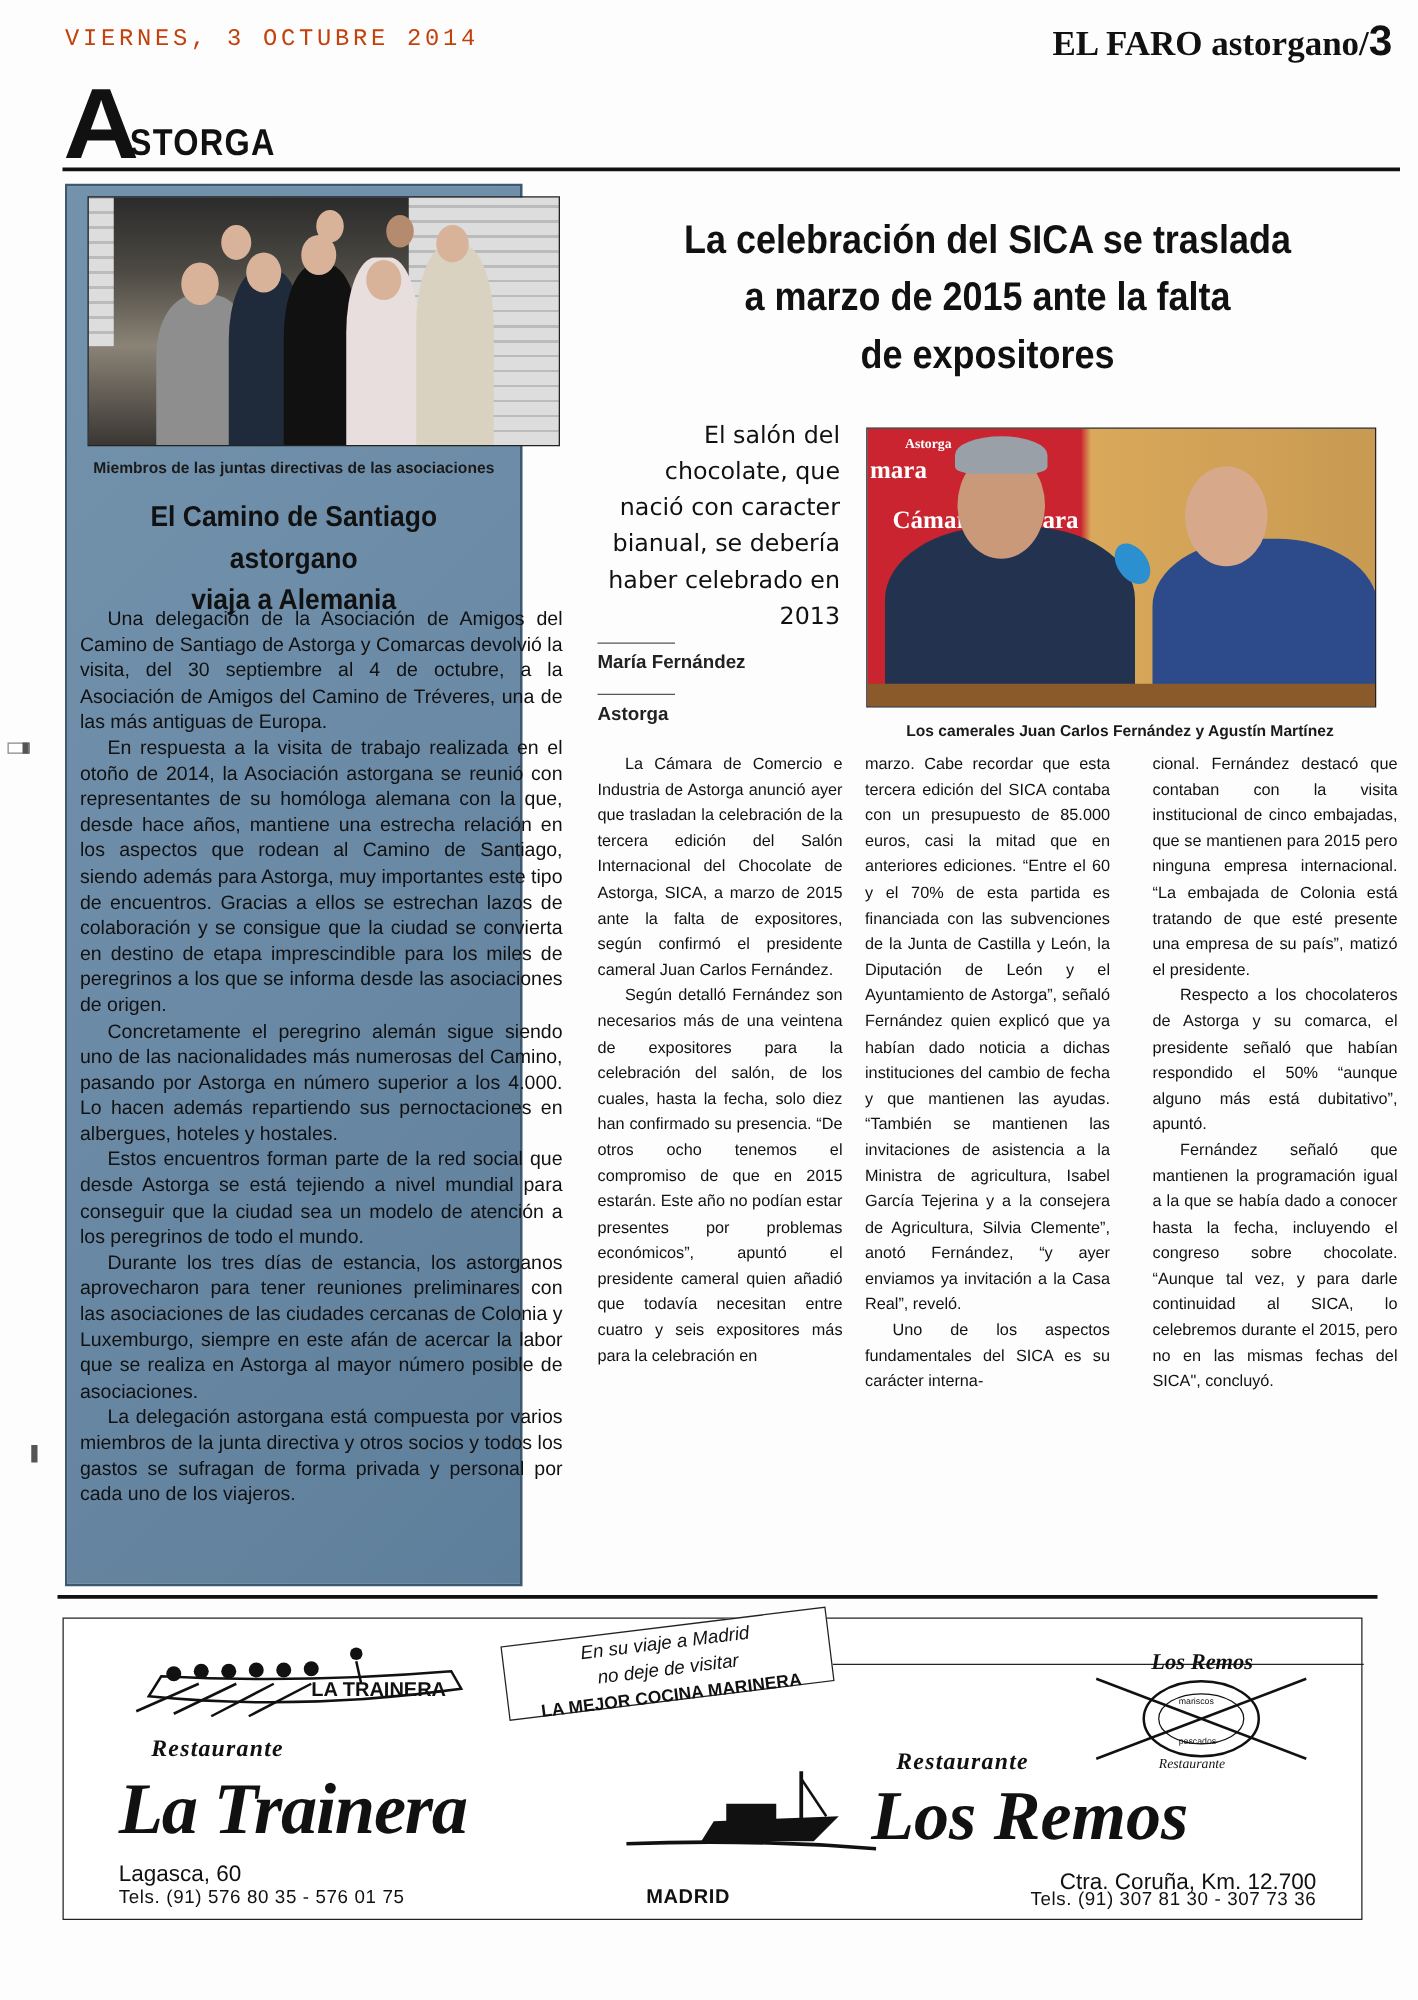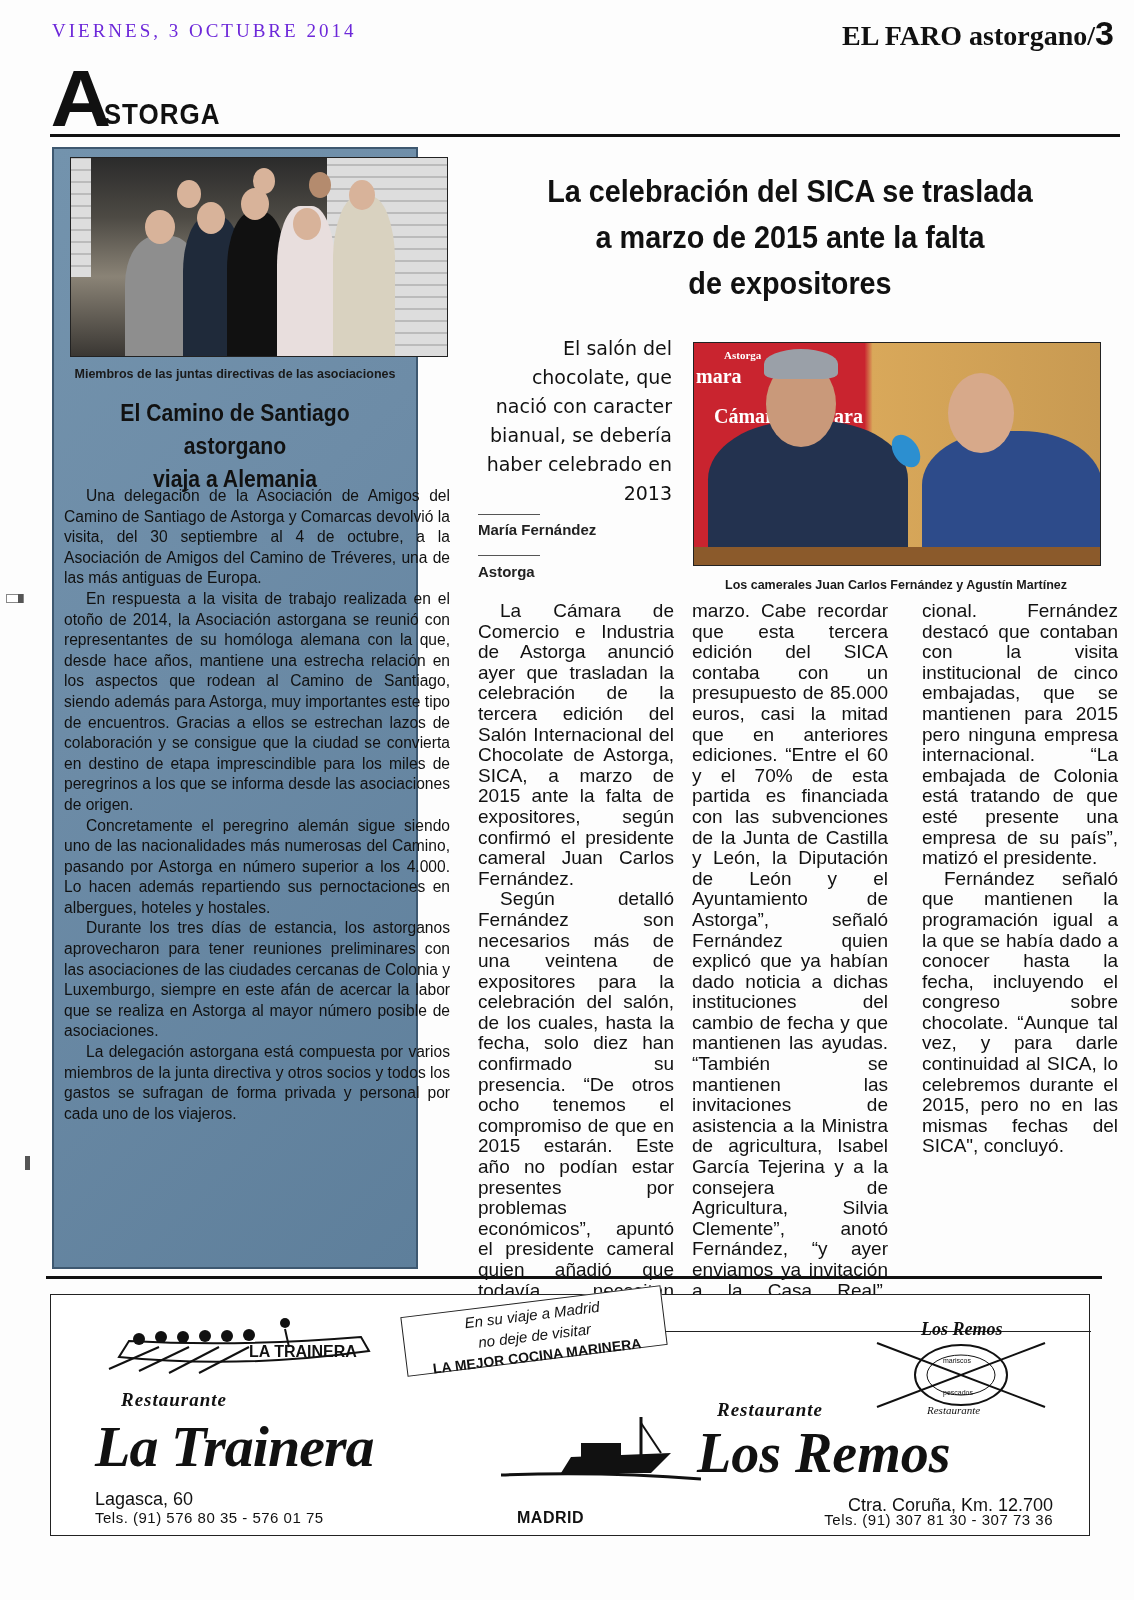--- a/index.html
+++ b/index.html
@@ -1,19 +1,19 @@
 <!DOCTYPE html>
 <html><head>
 <meta charset="utf-8">
 <style>
   html,body{margin:0;padding:0;background:#fdfdfd;}
   body{width:1134px;height:1600px;position:relative;overflow:hidden;font-family:"Liberation Sans",sans-serif;color:#111;}
   .abs{position:absolute;}
   
-  .date{left:52px;top:20px;font-family:Liberation Serif, serif;font-size:19px;letter-spacing:3px;color:#6d28d9;}
+  .date{left:52px;top:20px;font-family:Liberation Mono, monospace;font-size:19px;letter-spacing:3px;color:#c2410c;}
   .paper{right:20px;top:14px;font-family:"Liberation Serif",serif;font-weight:bold;font-size:28px;color:#111;}
   .paper .pg{font-family:"Liberation Sans",sans-serif;font-weight:900;font-size:34px;}
   .section{left:52px;top:60px;height:72px;display:flex;align-items:flex-end;}
   .section .big{font-family:"Liberation Sans",sans-serif;font-weight:900;font-size:80px;line-height:66px;transform:scaleX(1.05);letter-spacing:-2px;}
   .section .rest{font-family:"Liberation Sans",sans-serif;font-weight:900;font-size:26px;letter-spacing:1px;margin-left:-4px;margin-bottom:2px;transform:scaleY(1.15);}
   .rule-top{left:50px;top:134px;width:1070px;height:3px;background:#111;}
   
   .leftbox{left:52px;top:147px;width:366px;height:1122px;background:linear-gradient(135deg,#7393ad 0%,#6d8ca7 40%,#5e7f9b 100%);border:2px solid #3e5870;box-sizing:border-box;}
   .photo1{position:absolute;left:16px;top:8px;width:376px;height:198px;border:1px solid #222;background:linear-gradient(180deg,#2b2b2b 0%,#4d4a44 30%,#8a8376 60%,#3a3733 100%);overflow:hidden;}
   .photo1 .wall{position:absolute;right:0;top:0;width:120px;height:100%;background:repeating-linear-gradient(0deg,#ddd 0 10px,#bbb 10px 12px);}
@@ -31,21 +31,21 @@
   .byline{left:478px;top:521px;font-weight:bold;font-size:15px;color:#222;}
   .byline-rule2{left:478px;top:555px;width:62px;height:1px;background:#555;}
   .dateline{left:478px;top:563px;font-weight:bold;font-size:15px;color:#222;}
   .photo2{left:693px;top:342px;width:406px;height:222px;border:1px solid #222;overflow:hidden;background:linear-gradient(90deg,#c9242f 0%,#c9242f 42%,#d9a85a 44%,#c89a52 100%);}
   .photo2 .cam{position:absolute;font-family:"Liberation Serif",serif;font-weight:bold;color:#fff;font-size:20px;}
   .photo2 .desk{position:absolute;left:0;bottom:0;width:100%;height:18px;background:#8b5a2b;}
   .photo2 .suit{position:absolute;bottom:14px;border-radius:45% 45% 0 0;background:#23324f;}
   .photo2 .face{position:absolute;border-radius:50%;background:#d7a98a;}
   .photo2 .mic{position:absolute;width:24px;height:36px;border-radius:50%;background:#2c8fd0;transform:rotate(-35deg);}
   .cap2{left:693px;top:578px;width:406px;text-align:center;font-size:12.5px;font-weight:bold;color:#1a1a1a;}
-  .col{top:601px;width:196px;font-size:19px;line-height:20.6px;color:#111;text-align:justify;}
+  .col{top:601px;width:196px;font-size:13px;line-height:20.6px;color:#111;text-align:justify;}
   .col p{margin:0;text-indent:22px;}
   .col p.noind{text-indent:0;}
   .c1{left:478px;} .c2{left:692px;} .c3{left:906px;margin-left:16px;}
   .rule-bot{left:46px;top:1276px;width:1056px;height:3px;background:#111;}
   
   .ad{left:50px;top:1294px;width:1040px;height:242px;border:1.5px solid #222;box-sizing:border-box;background:#fff;}
   .ad .boat{position:absolute;left:48px;top:22px;width:280px;height:58px;}
   .ad .r1{position:absolute;left:70px;top:94px;font-family:"Liberation Serif",serif;font-style:italic;font-weight:bold;font-size:19px;letter-spacing:1px;}
   .ad .logo1{position:absolute;left:44px;top:118px;font-family:"Liberation Serif",serif;font-style:italic;font-weight:bold;font-size:58px;letter-spacing:-1px;}
   .ad .addr1{position:absolute;left:44px;top:194px;font-size:18px;}
@@ -102,20 +102,21 @@
   </div>
   <div class="cap1">Miembros de las juntas directivas de las asociaciones</div>
   <div class="lh">
     <div>El Camino de Santiago astorgano</div>
     <div>viaja a Alemania</div>
   </div>
   <div class="lbody">
     <p>Una delegación  de la Asociación de Amigos del Camino de Santiago de Astorga y Comarcas devolvió la visita, del 30 septiembre al 4 de octubre, a la Asociación de Amigos del Camino de Tréveres, una de las más antiguas de Europa.</p>
     <p>En respuesta a la visita de trabajo realizada en el otoño de 2014, la Asociación astorgana se reunió con representantes de su homóloga alemana con la que, desde hace años, mantiene una estrecha relación en los aspectos que rodean al Camino de Santiago, siendo además para Astorga, muy importantes este tipo de encuentros. Gracias a ellos se estrechan lazos de colaboración y se consigue que la ciudad se convierta en destino de etapa imprescindible para los miles de peregrinos a los que se informa desde las asociaciones de origen.</p>
     <p>Concretamente el peregrino alemán sigue siendo uno de las nacionalidades más numerosas del Camino, pasando por Astorga en número superior a los 4.000. Lo hacen además repartiendo sus pernoctaciones en albergues, hoteles y hostales.</p>
+    <p>Estos encuentros forman parte de la red social que desde Astorga se está tejiendo a nivel mundial para conseguir que la ciudad sea un modelo de atención a los peregrinos de todo el mundo.</p>
     <p>Durante los tres días de estancia, los astorganos aprovecharon para tener reuniones preliminares con las asociaciones de las ciudades cercanas de Colonia y Luxemburgo, siempre en este afán de acercar la labor que se realiza en Astorga al mayor número posible de asociaciones.</p>
     <p>La delegación astorgana está compuesta por varios miembros de la junta directiva y otros socios y todos los gastos se sufragan de forma privada y personal por cada uno de los viajeros.</p>
   </div>
 </div>
 
 <div class="abs mh">
   <div>La celebración del SICA se traslada</div>
   <div>a marzo de 2015 ante la falta</div>
   <div>de expositores</div>
 </div>
@@ -143,20 +144,21 @@
 <div class="abs col c1">
   <p>La Cámara de Comercio e Industria de Astorga anunció ayer que trasladan la celebración de la tercera edición del Salón Internacional del Chocolate de Astorga, SICA, a marzo de 2015 ante la falta de expositores, según confirmó el presidente cameral Juan Carlos Fernández.</p>
   <p>Según detalló Fernández son necesarios más de una veintena de expositores para la celebración del salón, de los cuales, hasta la fecha, solo diez han confirmado su presencia. “De otros ocho tenemos el compromiso de que en 2015 estarán. Este año no podían estar presentes por problemas económicos”, apuntó el presidente cameral quien añadió que todavía necesitan entre cuatro y seis expositores más para la celebración en</p>
 </div>
 <div class="abs col c2">
   <p class="noind">marzo. Cabe recordar que esta tercera edición del SICA contaba con un presupuesto de 85.000 euros, casi la mitad que en anteriores ediciones. “Entre el 60 y el 70% de esta partida es financiada con las subvenciones de la Junta de Castilla y León, la Diputación de León y el Ayuntamiento de Astorga”, señaló Fernández quien explicó que ya habían dado noticia a dichas instituciones del cambio de fecha y que mantienen las ayudas. “También se mantienen las invitaciones de asistencia a la Ministra de agricultura, Isabel García Tejerina y a la consejera de Agricultura, Silvia Clemente”, anotó Fernández, “y ayer enviamos ya invitación a la Casa Real”, reveló.</p>
   <p>Uno de los aspectos fundamentales del SICA es su carácter interna-</p>
 </div>
 <div class="abs col c3">
   <p class="noind">cional. Fernández destacó que contaban con la visita institucional de cinco embajadas, que se mantienen para 2015 pero ninguna empresa internacional. “La embajada de Colonia está tratando de que esté presente una empresa de su país”, matizó el presidente.</p>
+  <p>Respecto a los chocolateros de Astorga y su comarca, el presidente señaló que habían respondido el 50% “aunque alguno más está dubitativo”, apuntó.</p>
   <p>Fernández señaló que mantienen la programación igual a la que se había dado a conocer hasta la fecha, incluyendo el congreso sobre chocolate. “Aunque tal vez, y para darle continuidad al SICA, lo celebremos durante el 2015, pero no en las mismas fechas del SICA", concluyó.</p>
 </div>
 
 <div class="abs rule-bot"></div>
 
 <div class="abs ad">
   <div class="topline"></div>
   <svg class="boat" viewBox="0 0 280 58">
     <path d="M20 40 Q140 52 270 34 L262 20 Q140 30 30 24 Z" fill="#fff" stroke="#111" stroke-width="2"></path>
     <g fill="#111">

